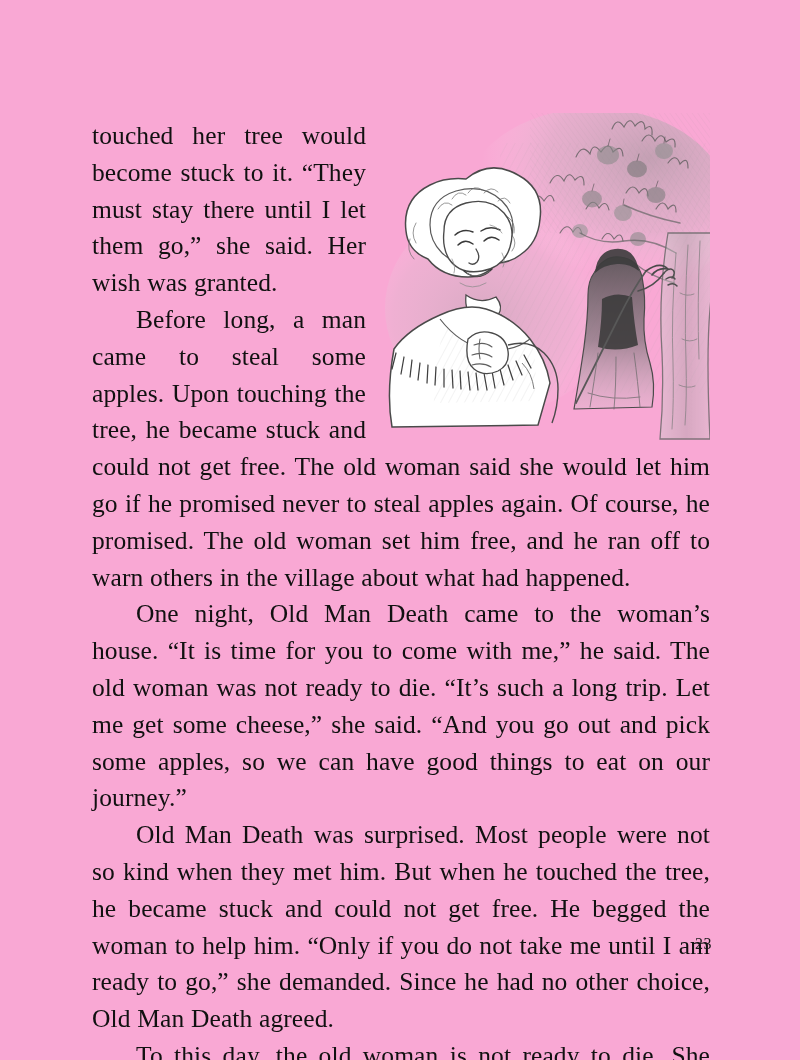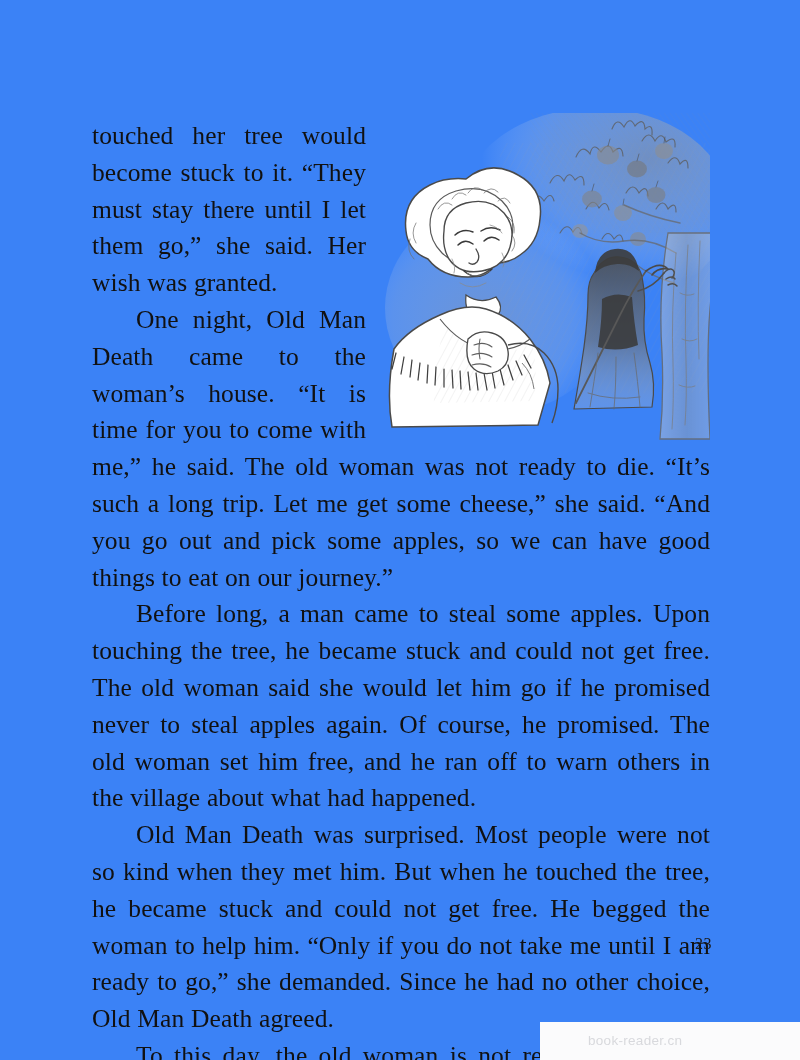--- a/index.html
+++ b/index.html
@@ -13,21 +13,21 @@
     height: 1060px;
     position: relative;
     overflow: hidden;
     font-family: "Liberation Serif", "DejaVu Serif", serif;
     color: #111111;
   }
 
   .page {
     position: absolute;
     inset: 0;
-    background: #3b82f6;
+    background: #f9a8d4;
   }
 
   
   .illustration {
     float: right;
     width: 330px;
     height: 325px;
     margin: 0 0 6px 14px;
     position: relative;
     shape-outside: polygon(0px 0px, 330px 0px, 330px 325px, 0px 325px);
@@ -296,25 +296,22 @@
             </g>
           </g>
 
           <path d="M128 232 q22 -6 36 8 q14 14 14 36 q0 18 -6 34" fill="none" stroke="#4a4a4a" stroke-width="1.4"></path>
           <path d="M142 250 q10 10 12 26" fill="none" stroke="#757575" stroke-width="0.95"></path>
         </g>
       </svg>
     </div>
 
     <p class="first">touched her tree would become stuck to it. “They must stay there until I let them go,” she said. Her wish was granted.</p>
+    <p>Before long, a man came to steal some apples. Upon touching the tree, he became stuck and could not get free. The old woman said she would let him go if he promised never to steal apples again. Of course, he promised. The old woman set him free, and he ran off to warn others in the village about what had happened.</p>
     <p>One night, Old Man Death came to the woman’s house. “It is time for you to come with me,” he said. The old woman was not ready to die. “It’s such a long trip. Let me get some cheese,” she said. “And you go out and pick some apples, so we can have good things to eat on our journey.”</p>
-    <p>Before long, a man came to steal some apples. Upon touching the tree, he became stuck and could not get free. The old woman said she would let him go if he promised never to steal apples again. Of course, he promised. The old woman set him free, and he ran off to warn others in the village about what had happened.</p>
     <p>Old Man Death was surprised. Most people were not so kind when they met him. But when he touched the tree, he became stuck and could not get free. He begged the woman to help him. “Only if you do not take me until I am ready to go,” she demanded. Since he had no other choice, Old Man Death agreed.</p>
     <p>To this day, the old woman is not ready to die. She lives happily with her apple tree and its sweet red apples.</p>
   </div>
 
   <div class="page-number">23</div>
 
-  <div class="watermark">
-    <span>book-reader.cn</span>
-  </div>
 
 </div>
 
 </body></html>

